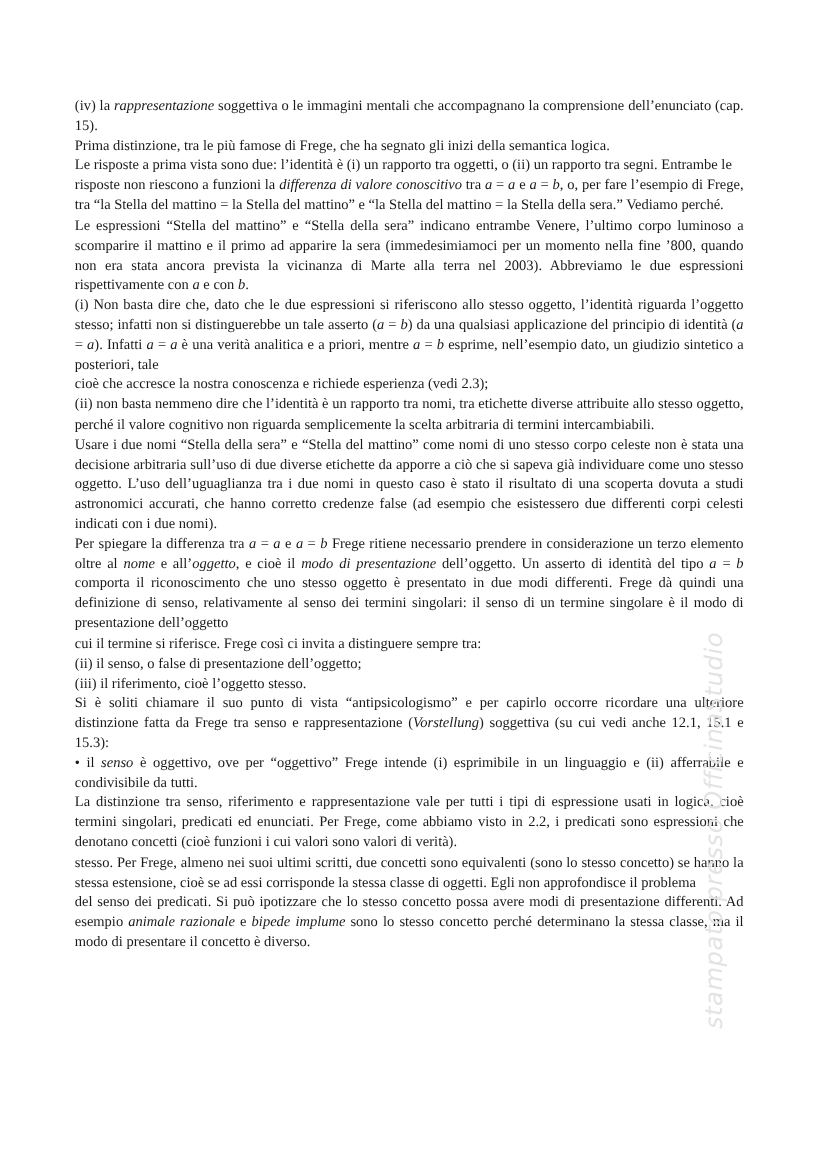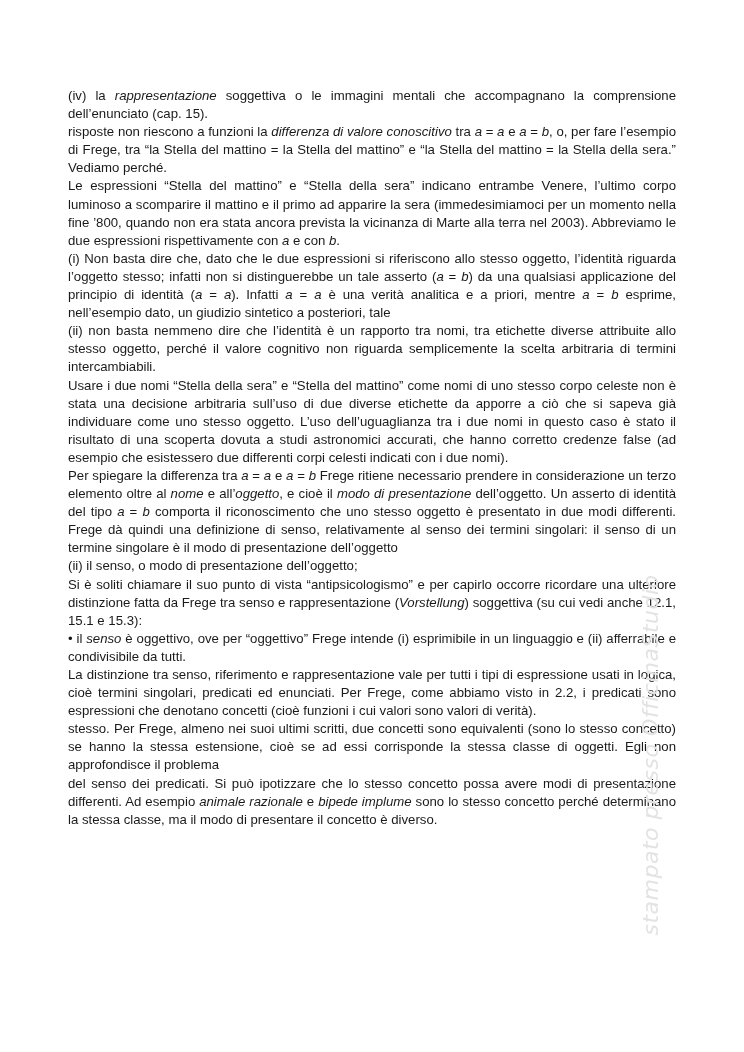--- a/index.html
+++ b/index.html
@@ -11,21 +11,21 @@
     width: 744px;
     height: 1052px;
     position: relative;
     overflow: hidden;
   }
   .page {
     position: absolute;
     left: 68px;
     top: 87px;
     width: 608px;
-    font-family: Liberation Sans, sans-serif;
+    font-family: Liberation Serif, serif;
     font-size: 13.2px;
     line-height: 18.1px;
     color: #1a1a1a;
     text-align: justify;
   }
   .line {
     display: block;
     margin: 0;
   }
   em {
@@ -43,27 +43,32 @@
     color: #e3e3e3;
     font-style: italic;
     pointer-events: none;
   }
 </style>
 </head>
 <body>
 
 <div class="page" id="doc-body">
     <p class="line"><span>(iv) la </span><em>rappresentazione</em><span> soggettiva o le immagini mentali che accompagnano la comprensione dell’enunciato (cap. 15).</span></p>
+    <p class="line"><span>Prima distinzione, tra le più famose di Frege, che ha segnato gli inizi della semantica logica.</span></p>
+    <p class="line"><span>Le risposte a prima vista sono due: l’identità è (i) un rapporto tra oggetti, o (ii) un rapporto tra segni. Entrambe le</span></p>
     <p class="line"><span>risposte non riescono a funzioni la </span><em>differenza di valore conoscitivo</em><span> tra </span><em>a</em><span> = </span><em>a</em><span> e </span><em>a</em><span> = </span><em>b</em><span>, o, per fare l’esempio di Frege, tra “la Stella del mattino = la Stella del mattino” e “la Stella del mattino = la Stella della sera.” Vediamo perché.</span></p>
     <p class="line"><span>Le espressioni “Stella del mattino” e “Stella della sera” indicano entrambe Venere, l’ultimo corpo luminoso a scomparire il mattino e il primo ad apparire la sera (immedesimiamoci per un momento nella fine ’800, quando non era stata ancora prevista la vicinanza di Marte alla terra nel 2003). Abbreviamo le due espressioni rispettivamente con </span><em>a</em><span> e con </span><em>b</em><span>.</span></p>
     <p class="line"><span>(i) Non basta dire che, dato che le due espressioni si riferiscono allo stesso oggetto, l’identità riguarda l’oggetto stesso; infatti non si distinguerebbe un tale asserto (</span><em>a</em><span> = </span><em>b</em><span>) da una qualsiasi applicazione del principio di identità (</span><em>a</em><span> = </span><em>a</em><span>). Infatti </span><em>a</em><span> = </span><em>a</em><span> è una verità analitica e a priori, mentre </span><em>a</em><span> = </span><em>b</em><span> esprime, nell’esempio dato, un giudizio sintetico a posteriori, tale</span></p>
+    <p class="line"><span>cioè che accresce la nostra conoscenza e richiede esperienza (vedi 2.3);</span></p>
     <p class="line"><span>(ii) non basta nemmeno dire che l’identità è un rapporto tra nomi, tra etichette diverse attribuite allo stesso oggetto, perché il valore cognitivo non riguarda semplicemente la scelta arbitraria di termini intercambiabili.</span></p>
     <p class="line"><span>Usare i due nomi “Stella della sera” e “Stella del mattino” come nomi di uno stesso corpo celeste non è stata una decisione arbitraria sull’uso di due diverse etichette da apporre a ciò che si sapeva già individuare come uno stesso oggetto. L’uso dell’uguaglianza tra i due nomi in questo caso è stato il risultato di una scoperta dovuta a studi astronomici accurati, che hanno corretto credenze false (ad esempio che esistessero due differenti corpi celesti indicati con i due nomi).</span></p>
     <p class="line"><span>Per spiegare la differenza tra </span><em>a</em><span> = </span><em>a</em><span> e </span><em>a</em><span> = </span><em>b</em><span> Frege ritiene necessario prendere in considerazione un terzo elemento oltre al </span><em>nome</em><span> e all’</span><em>oggetto</em><span>, e cioè il </span><em>modo di presentazione</em><span> dell’oggetto. Un asserto di identità del tipo </span><em>a</em><span> = </span><em>b</em><span> comporta il riconoscimento che uno stesso oggetto è presentato in due modi differenti. Frege dà quindi una definizione di senso, relativamente al senso dei termini singolari: il senso di un termine singolare è il modo di presentazione dell’oggetto</span></p>
-    <p class="line"><span>(ii) il senso, o modo di presentazione dell’oggetto;</span></p>
+    <p class="line"><span>cui il termine si riferisce. Frege così ci invita a distinguere sempre tra:</span></p>
+    <p class="line"><span>(ii) il senso, o false di presentazione dell’oggetto;</span></p>
+    <p class="line"><span>(iii) il riferimento, cioè l’oggetto stesso.</span></p>
     <p class="line"><span>Si è soliti chiamare il suo punto di vista “antipsicologismo” e per capirlo occorre ricordare una ulteriore distinzione fatta da Frege tra senso e rappresentazione (</span><em>Vorstellung</em><span>) soggettiva (su cui vedi anche 12.1, 15.1 e 15.3):</span></p>
     <p class="line"><span>• il </span><em>senso</em><span> è oggettivo, ove per “oggettivo” Frege intende (i) esprimibile in un linguaggio e (ii) afferrabile e condivisibile da tutti.</span></p>
     <p class="line"><span>La distinzione tra senso, riferimento e rappresentazione vale per tutti i tipi di espressione usati in logica, cioè termini singolari, predicati ed enunciati. Per Frege, come abbiamo visto in 2.2, i predicati sono espressioni che denotano concetti (cioè funzioni i cui valori sono valori di verità).</span></p>
     <p class="line"><span>stesso. Per Frege, almeno nei suoi ultimi scritti, due concetti sono equivalenti (sono lo stesso concetto) se hanno la stessa estensione, cioè se ad essi corrisponde la stessa classe di oggetti. Egli non approfondisce il problema</span></p>
     <p class="line"><span>del senso dei predicati. Si può ipotizzare che lo stesso concetto possa avere modi di presentazione differenti. Ad esempio </span><em>animale razionale</em><span> e </span><em>bipede implume</em><span> sono lo stesso concetto perché determinano la stessa classe, ma il modo di presentare il concetto è diverso.</span></p>
   </div>
 
 <div class="watermark">stampato presso OfficinaStudio</div>
 
 </body></html>

